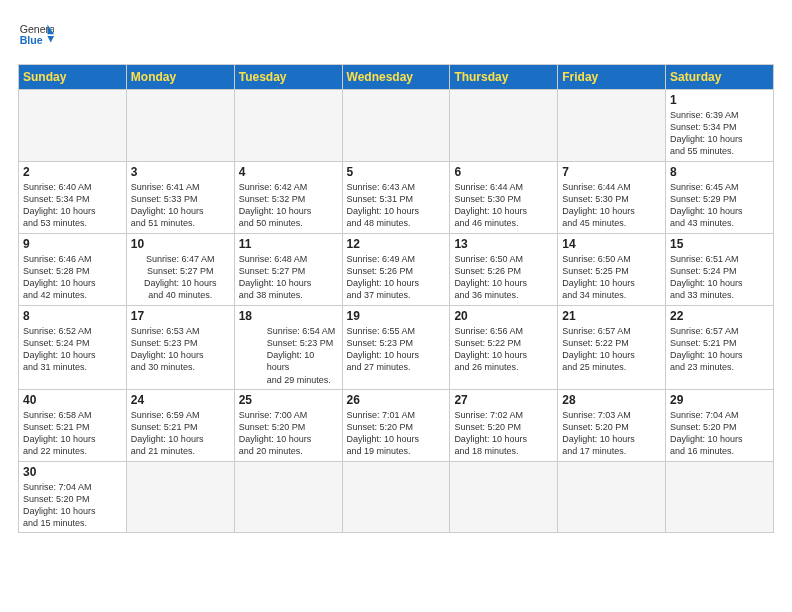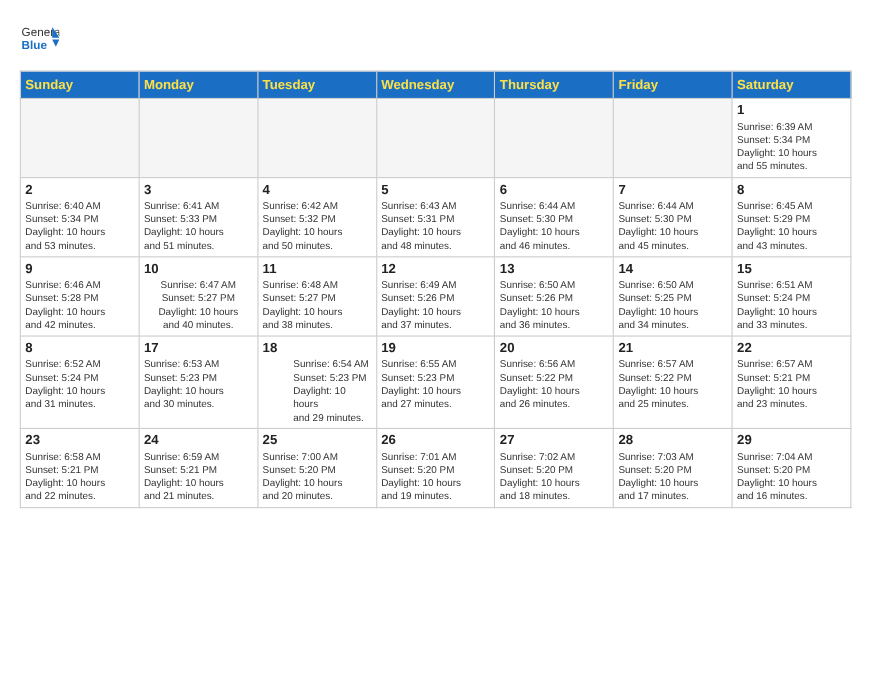--- a/index.html
+++ b/index.html
@@ -282,21 +282,21 @@
           <td>
             <span class="day-num">22</span>
             <div class="day-info" style="white-space: pre-line;">Sunrise: 6:57 AM
 Sunset: 5:21 PM
 Daylight: 10 hours
 and 23 minutes.</div>
           </td>
         </tr>
         <tr>
           <td>
-            <span class="day-num">23</span>
+            <span class="day-num">40</span>
             <div class="day-info" style="white-space: pre-line;">Sunrise: 6:58 AM
 Sunset: 5:21 PM
 Daylight: 10 hours
 and 22 minutes.</div>
           </td>
           <td>
             <span class="day-num">24</span>
             <div class="day-info" style="white-space: pre-line;">Sunrise: 6:59 AM
 Sunset: 5:21 PM
 Daylight: 10 hours
@@ -330,16 +330,31 @@
 Daylight: 10 hours
 and 17 minutes.</div>
           </td>
           <td>
             <span class="day-num">29</span>
             <div class="day-info" style="white-space: pre-line;">Sunrise: 7:04 AM
 Sunset: 5:20 PM
 Daylight: 10 hours
 and 16 minutes.</div>
           </td>
+        </tr>
+        <tr class="last-row">
+          <td>
+            <span class="day-num">30</span>
+            <div class="day-info" style="white-space: pre-line;">Sunrise: 7:04 AM
+Sunset: 5:20 PM
+Daylight: 10 hours
+and 15 minutes.</div>
+          </td>
+          <td class="empty"></td>
+          <td class="empty"></td>
+          <td class="empty"></td>
+          <td class="empty"></td>
+          <td class="empty"></td>
+          <td class="empty"></td>
         </tr>
       </tbody>
   </table>
 </div>
 
 </body></html>

